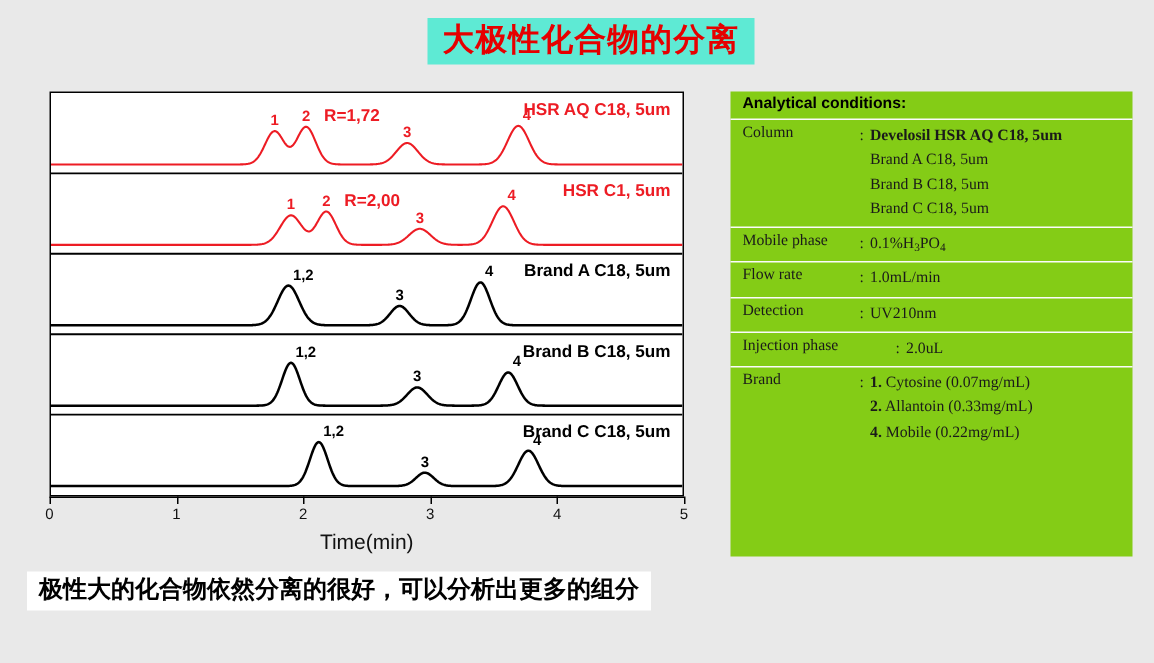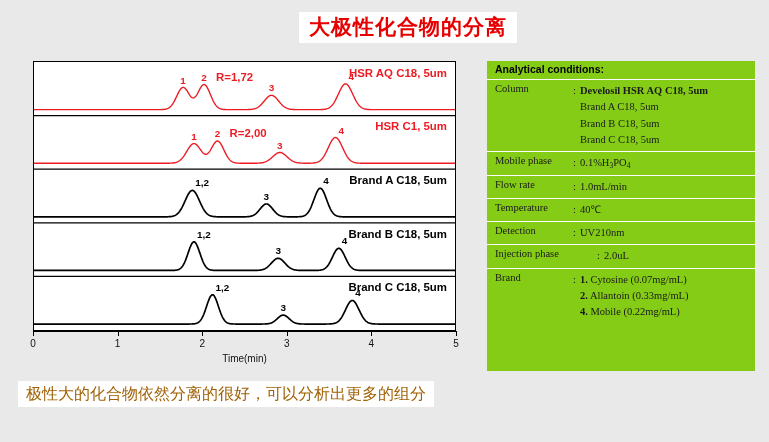--- a/index.html
+++ b/index.html
@@ -5,22 +5,22 @@
   html,body{margin:0;padding:0;}
   body{
     width:769px;height:442px;
     background:#e9e9e9;
     font-family:"Liberation Sans", sans-serif;
     position:relative;
     overflow:hidden;
   }
   
   #title-box{
-    position:absolute;left:299px;top:12px;
-    background:#ffffff;
+    position:absolute;left:285px;top:12px;
+    background:#5eead4;
     padding:3px 10px 4px 10px;
   }
   #title-text{
     color:#e60000;
     font-size:21px;
     font-weight:bold;
     letter-spacing:1px;
     line-height:1.15;
     white-space:nowrap;
   }
@@ -44,30 +44,30 @@
   .tick{
     position:absolute;top:0;width:0;height:5px;border-left:1.2px solid #000;
   }
   .tick-label{
     position:absolute;top:7px;
     font-size:10px;color:#111;
     transform:translateX(-50%);
   }
   #x-axis-title{
     position:absolute;top:22px;left:50%;transform:translateX(-50%);
-    font-size:10px;color:#111;white-space:nowrap;
+    font-size:14px;color:#111;white-space:nowrap;
   }
   
   #caption-box{
     position:absolute;left:18px;top:381px;
     background:#ffffff;
     padding:3px 8px 4px 8px;
   }
   #caption-text{
-    color:#a16207;font-size:16px;font-weight:normal;white-space:nowrap;
+    color:#000000;font-size:16px;font-weight:bold;white-space:nowrap;
     line-height:1.2;
   }
   
   #conditions{
     position:absolute;left:487px;top:61px;
     width:268px;height:310px;
     background:#84cc16;
     font-size:10.5px;color:#1a1a1a;
     box-sizing:border-box;
   }
@@ -185,26 +185,20 @@
           <div class="line"><span class="colon">:</span><span>0.1%H<span class="sub">3</span>PO<span class="sub">4</span></span></div>
         </div>
       </div>
       <div class="cond-row">
         <div class="cond-key">Flow rate</div>
         <div class="cond-val">
           <div class="line"><span class="colon">:</span><span>1.0mL/min</span></div>
         </div>
       </div>
       <div class="cond-row">
-        <div class="cond-key">Temperature</div>
-        <div class="cond-val">
-          <div class="line"><span class="colon">:</span><span>40℃</span></div>
-        </div>
-      </div>
-      <div class="cond-row">
         <div class="cond-key">Detection</div>
         <div class="cond-val">
           <div class="line"><span class="colon">:</span><span>UV210nm</span></div>
         </div>
       </div>
       <div class="cond-row">
         <div class="cond-key-wide">Injection phase</div>
         <div class="cond-val">
           <div class="line"><span class="colon">:</span><span>2.0uL</span></div>
         </div>

